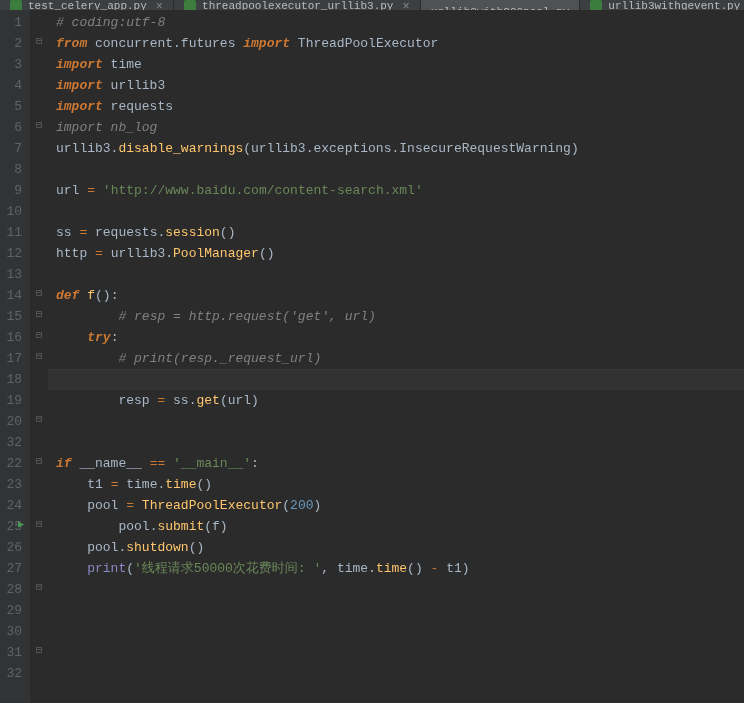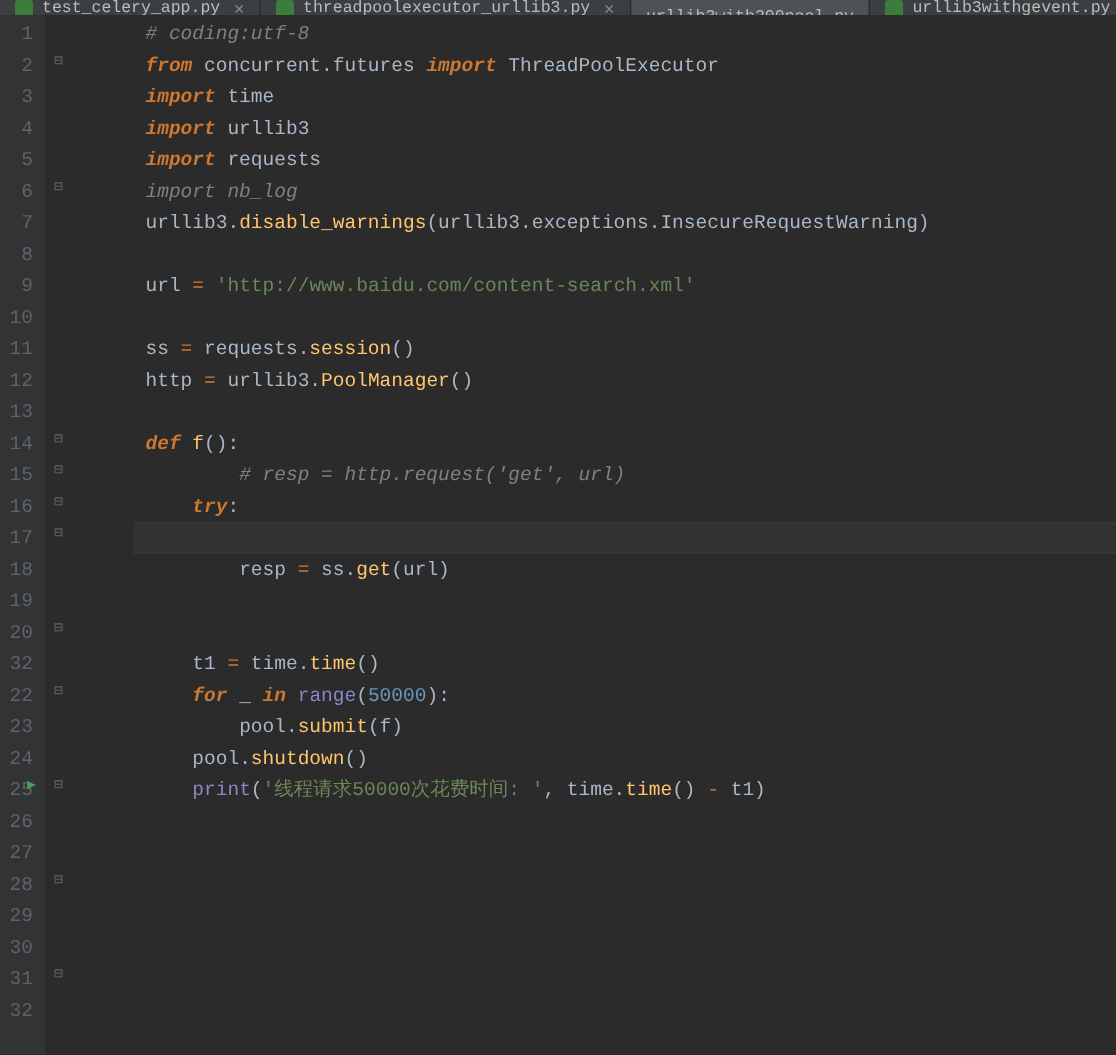--- a/index.html
+++ b/index.html
@@ -80,21 +80,20 @@
     .code {
       flex: 1;
       padding: 2px 0;
       line-height: 21px;
       position: relative;
     }
     .line {
       height: 21px;
       white-space: pre;
       padding-left: 8px;
-      margin-left: 41px;
     }
     .caret-line {
       background: #323232;
       border-top: 1px solid #373737;
       border-bottom: 1px solid #373737;
     }
     .kw { color: #cc7832; font-style: italic; font-weight: bold; }
     .kw-plain { color: #cc7832; }
     .str { color: #6a8759; }
     .comment { color: #808080; font-style: italic; }
@@ -210,24 +209,26 @@
     <div class="line"><span>urllib3.</span><span class="fn">disable_warnings</span><span>(urllib3.exceptions.InsecureRequestWarning)</span></div>
     <div class="line"></div>
     <div class="line"><span>url </span><span class="kw-plain">=</span><span> </span><span class="str"><span>'</span><span class="url-underline">http://www.baidu.com/content-search.xml</span><span>'</span></span></div>
     <div class="line"></div>
     <div class="line"><span>ss </span><span class="kw-plain">=</span><span> requests.</span><span class="fn">session</span><span>()</span></div>
     <div class="line"><span>http </span><span class="kw-plain">=</span><span> urllib3.</span><span class="fn">PoolManager</span><span>()</span></div>
     <div class="line"></div>
     <div class="line"><span class="kw">def</span><span> </span><span class="fn">f</span><span>():</span></div>
     <div class="line">        <span class="comment"># resp = http.request('get', url)</span></div>
     <div class="line">    <span class="kw">try</span><span>:</span></div>
+    <div class="line">        <span class="comment"># print(resp._request_url)</span></div>
     <div class="line caret-line"></div>
     <div class="line">        <span>resp </span><span class="kw-plain">=</span><span> ss.</span><span class="fn">get</span><span>(url)</span></div>
     <div class="line"></div>
     <div class="line"></div>
+    <div class="line"><span class="kw">if</span><span> __name__ </span><span class="kw-plain">==</span><span> </span><span class="str">'__main__'</span><span>:</span></div>
     <div class="line">    <span>t1 </span><span class="kw-plain">=</span><span> time.</span><span class="fn">time</span><span>()</span></div>
-    <div class="line">    <span class="kw">for</span><span> _ </span><span class="kw">in</span><span> </span><span class="builtin">range</span><span>(</span><span class="num">50000</span><span>):</span></div>
+    <div class="line">    <span>pool </span><span class="kw-plain">=</span><span> </span><span class="fn">ThreadPoolExecutor</span><span>(</span><span class="num">200</span><span>)</span></div>
     <div class="line">        <span>pool.</span><span class="fn">submit</span><span>(f)</span></div>
     <div class="line">    <span>pool.</span><span class="fn">shutdown</span><span>()</span></div>
     <div class="line">    <span class="builtin">print</span><span>(</span><span class="str">'线程请求50000次花费时间: '</span><span>, </span><span>time.</span><span class="fn">time</span><span>() </span><span class="kw-plain">-</span><span> t1)</span></div>
     <div class="line"></div>
   </div>
 </div>
 
 </body></html>

